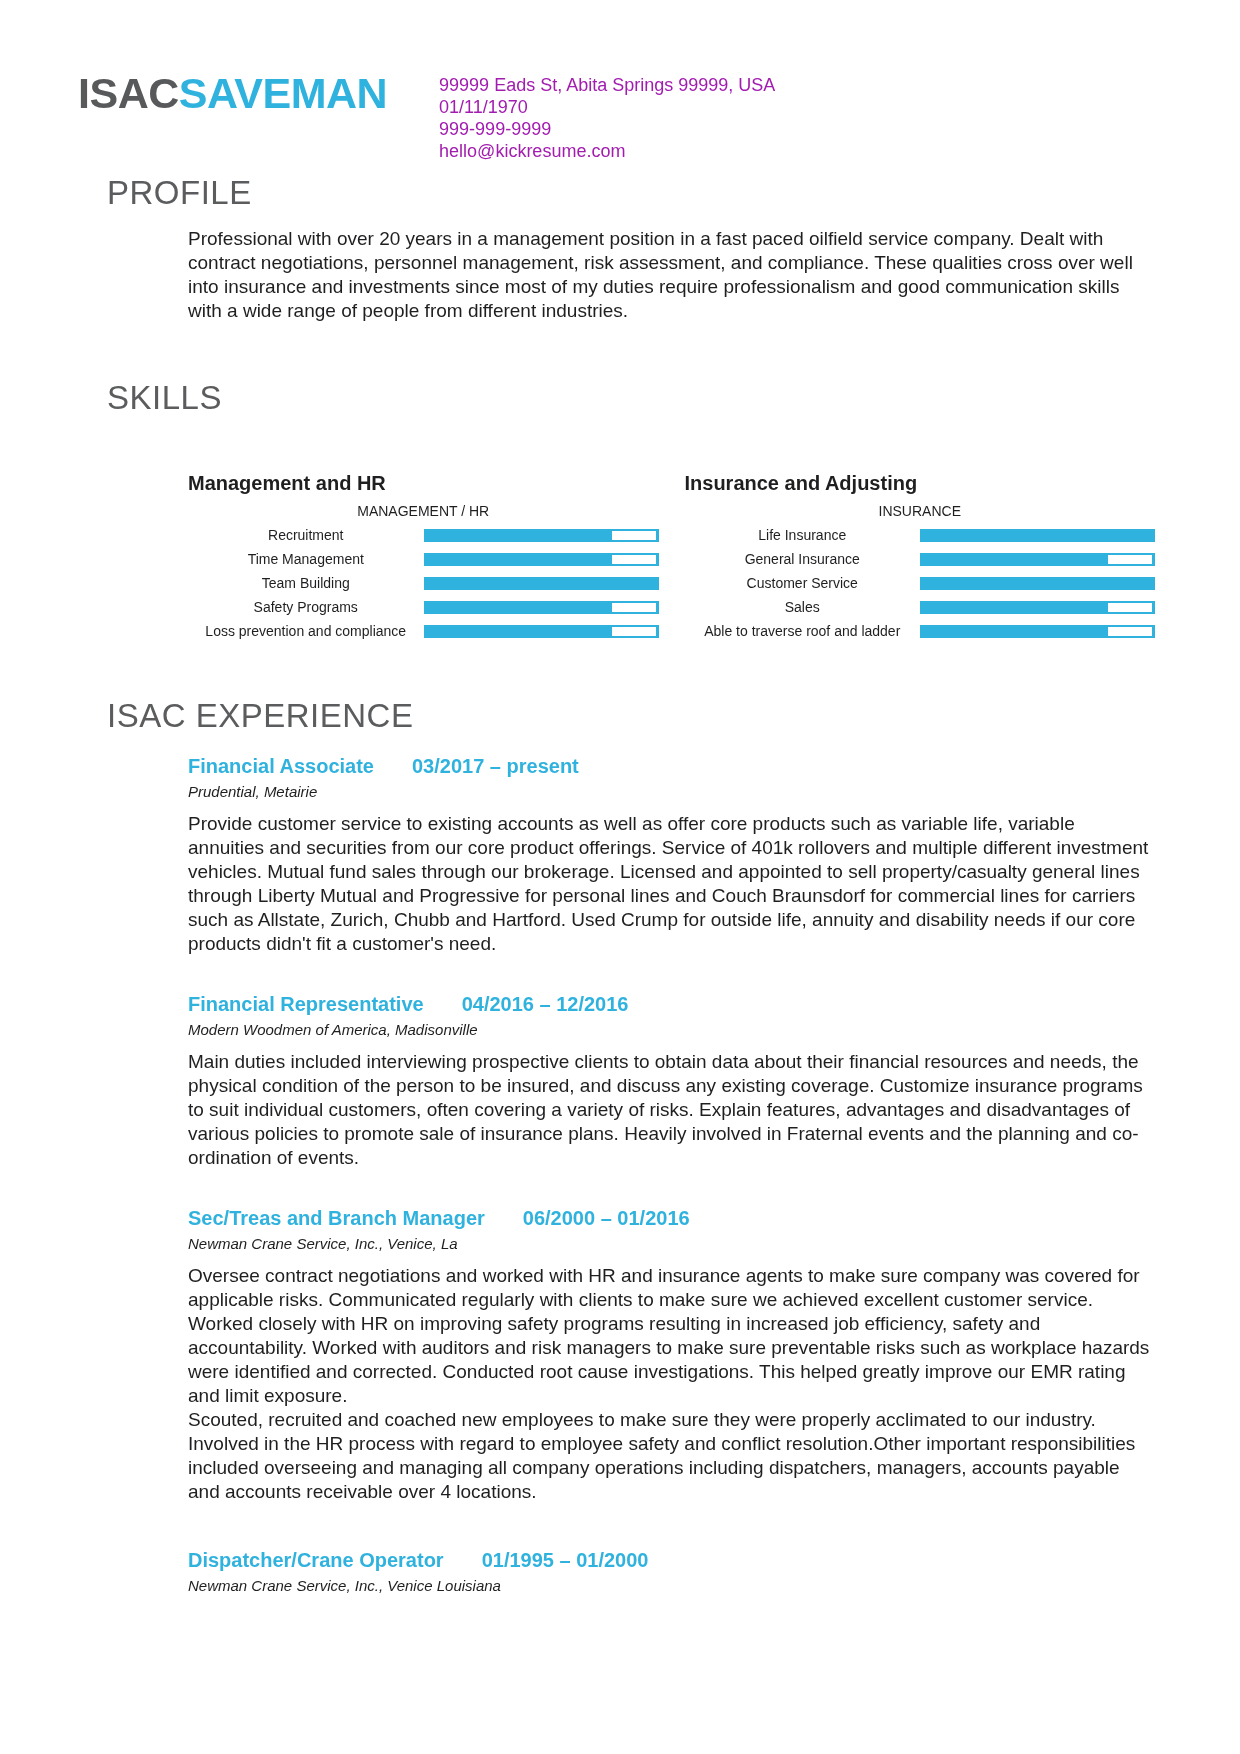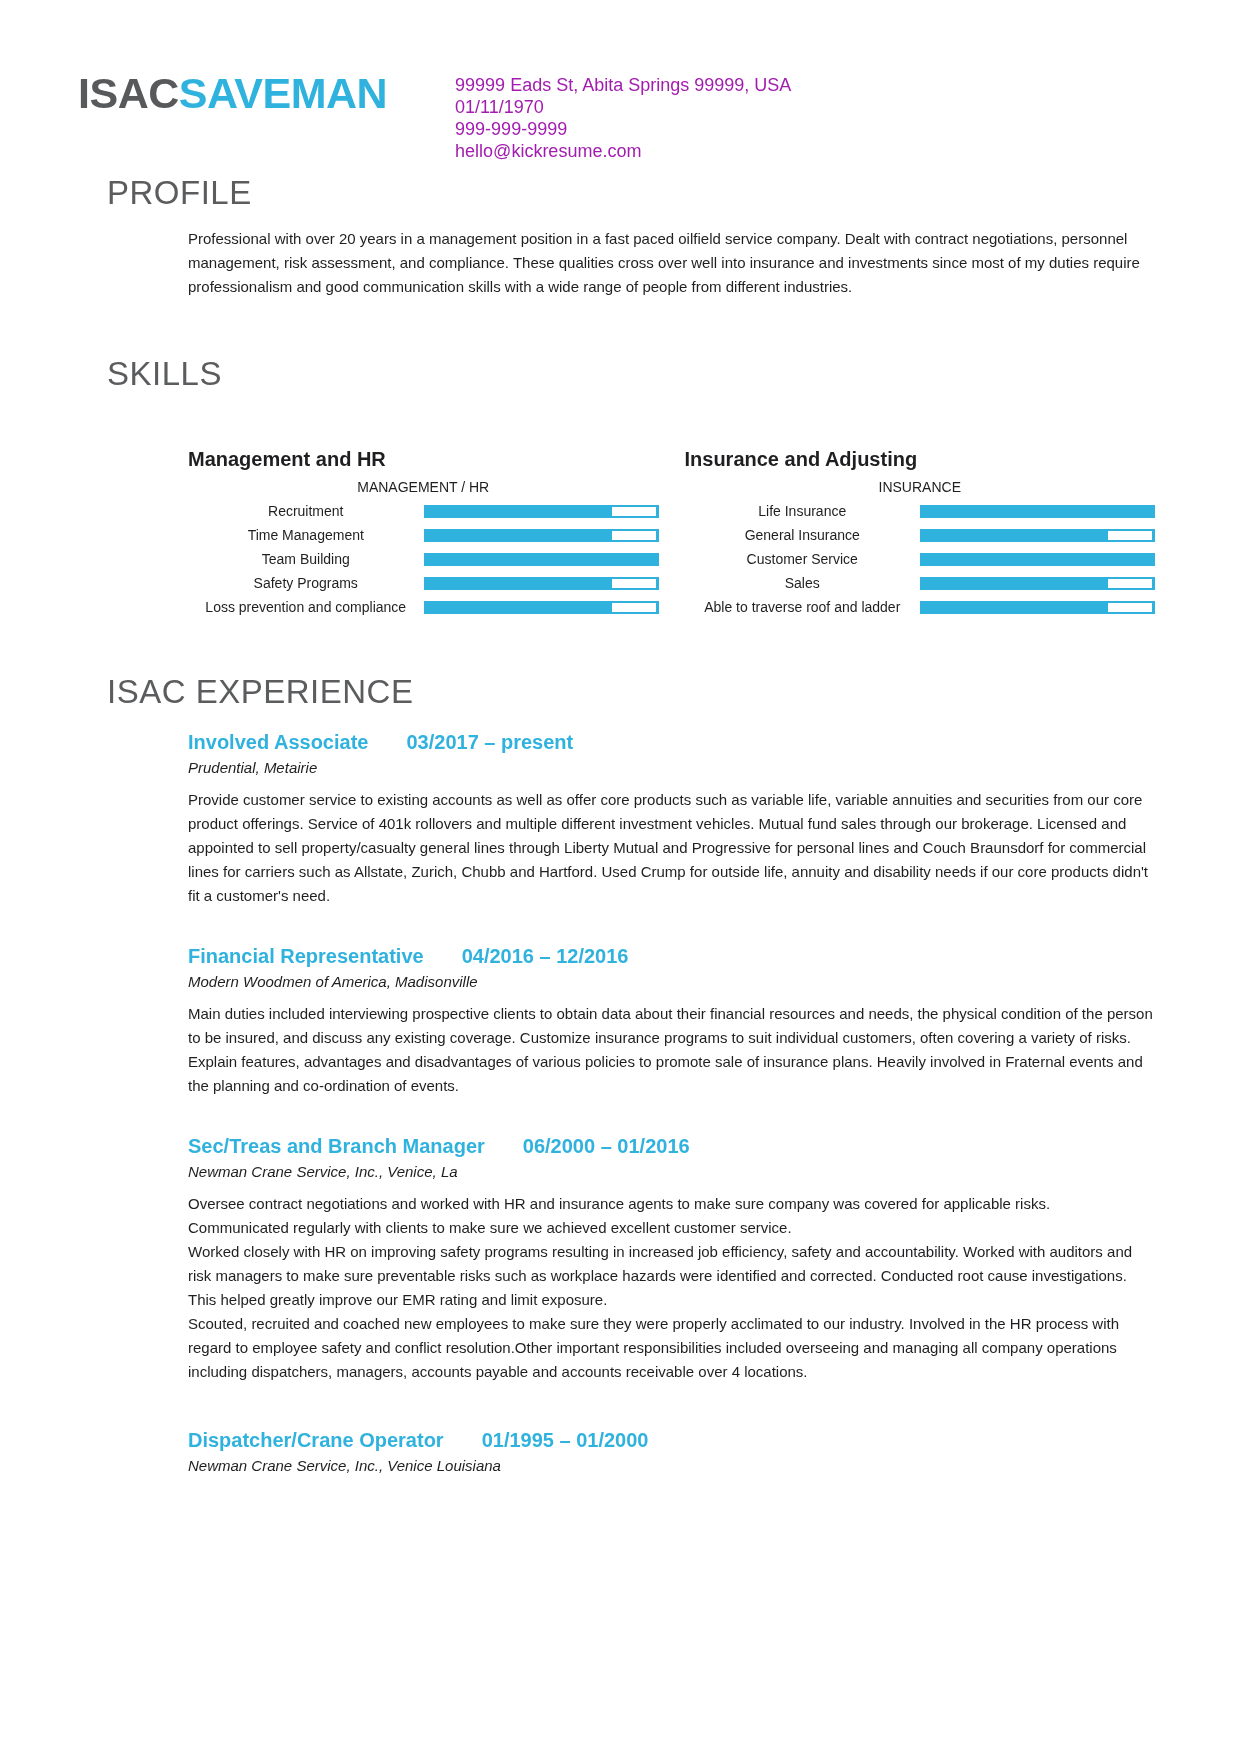--- a/index.html
+++ b/index.html
@@ -7,33 +7,33 @@
   .page {
     position:relative;
     width:1240px; height:1754px;
     margin:0 auto;
     background:#ffffff;
     font-family:"Liberation Sans", sans-serif;
     color:#1f1f21;
     overflow:hidden;
   }
   
-  .header { display:flex; align-items:flex-start; padding:72px 85px 0 78px;gap:16px; }
+  .header { display:flex; align-items:flex-start; padding:72px 85px 0 78px; }
   .name { font-size:43px; font-weight:bold; letter-spacing:-0.5px; line-height:1.0; white-space:nowrap; }
   .name .first { color:#58595b; }
   .name .last  { color:var(--accent); }
   .contact { margin-left:52px; font-size:18px; line-height:22px; color:#a21caf; padding-top:2px; }
   
   .section-heading {
     margin-left:107px;
     font-size:33px; font-weight:400; letter-spacing:0.5px;
     color:#5b5c5e; line-height:1.05;
   }
   .indent { margin-left:188px; margin-right:85px; }
-  .body-text { font-size:15px; line-height:24px; color:#1f1f21; }
+  .body-text { font-size:19px; line-height:24px; color:#1f1f21; }
   
   .skills-cols { display:flex; gap:26px; margin-top:16px; }
   .skills-col { flex:1;margin-top:40px; }
   .skill-group-title { font-size:20px; font-weight:bold; line-height:24px; margin-bottom:4px; }
   .skill-row { display:flex; align-items:flex-end; }
   .skill-label { flex:1; font-size:14px; line-height:24px;text-align:center; }
   .skill-bar {
     position:relative; flex:0 0 235px; height:13px;
     margin-bottom:5px; background:var(--accent);
   }
@@ -131,21 +131,21 @@
         <span class="skill-bar" style="--fill: 80%;"></span>
       </div>
     </div>
 
   </div>
 
   <h2 class="section-heading mt-work-h">ISAC EXPERIENCE</h2>
 
   <div class="indent job job-first">
     <div class="job-head">
-      <span>Involved Associate</span><span class="job-dates">03/2017 – present</span>
+      <span>Financial Associate</span><span class="job-dates">03/2017 – present</span>
     </div>
     <div class="job-company">Prudential, Metairie</div>
     <p class="body-text job-desc">Provide customer service to existing accounts as well as offer core products such as variable life, variable annuities and securities from our core product offerings. Service of 401k rollovers and multiple different investment vehicles. Mutual fund sales through our brokerage. Licensed and appointed to sell property/casualty general lines through Liberty Mutual and Progressive for personal lines and Couch Braunsdorf for commercial lines for carriers such as Allstate, Zurich, Chubb and Hartford. Used Crump for outside life, annuity and disability needs if our core products didn't fit a customer's need.</p>
   </div>
 
   <div class="indent job">
     <div class="job-head">
       <span>Financial Representative</span><span class="job-dates">04/2016 – 12/2016</span>
     </div>
     <div class="job-company">Modern Woodmen of America, Madisonville</div>

